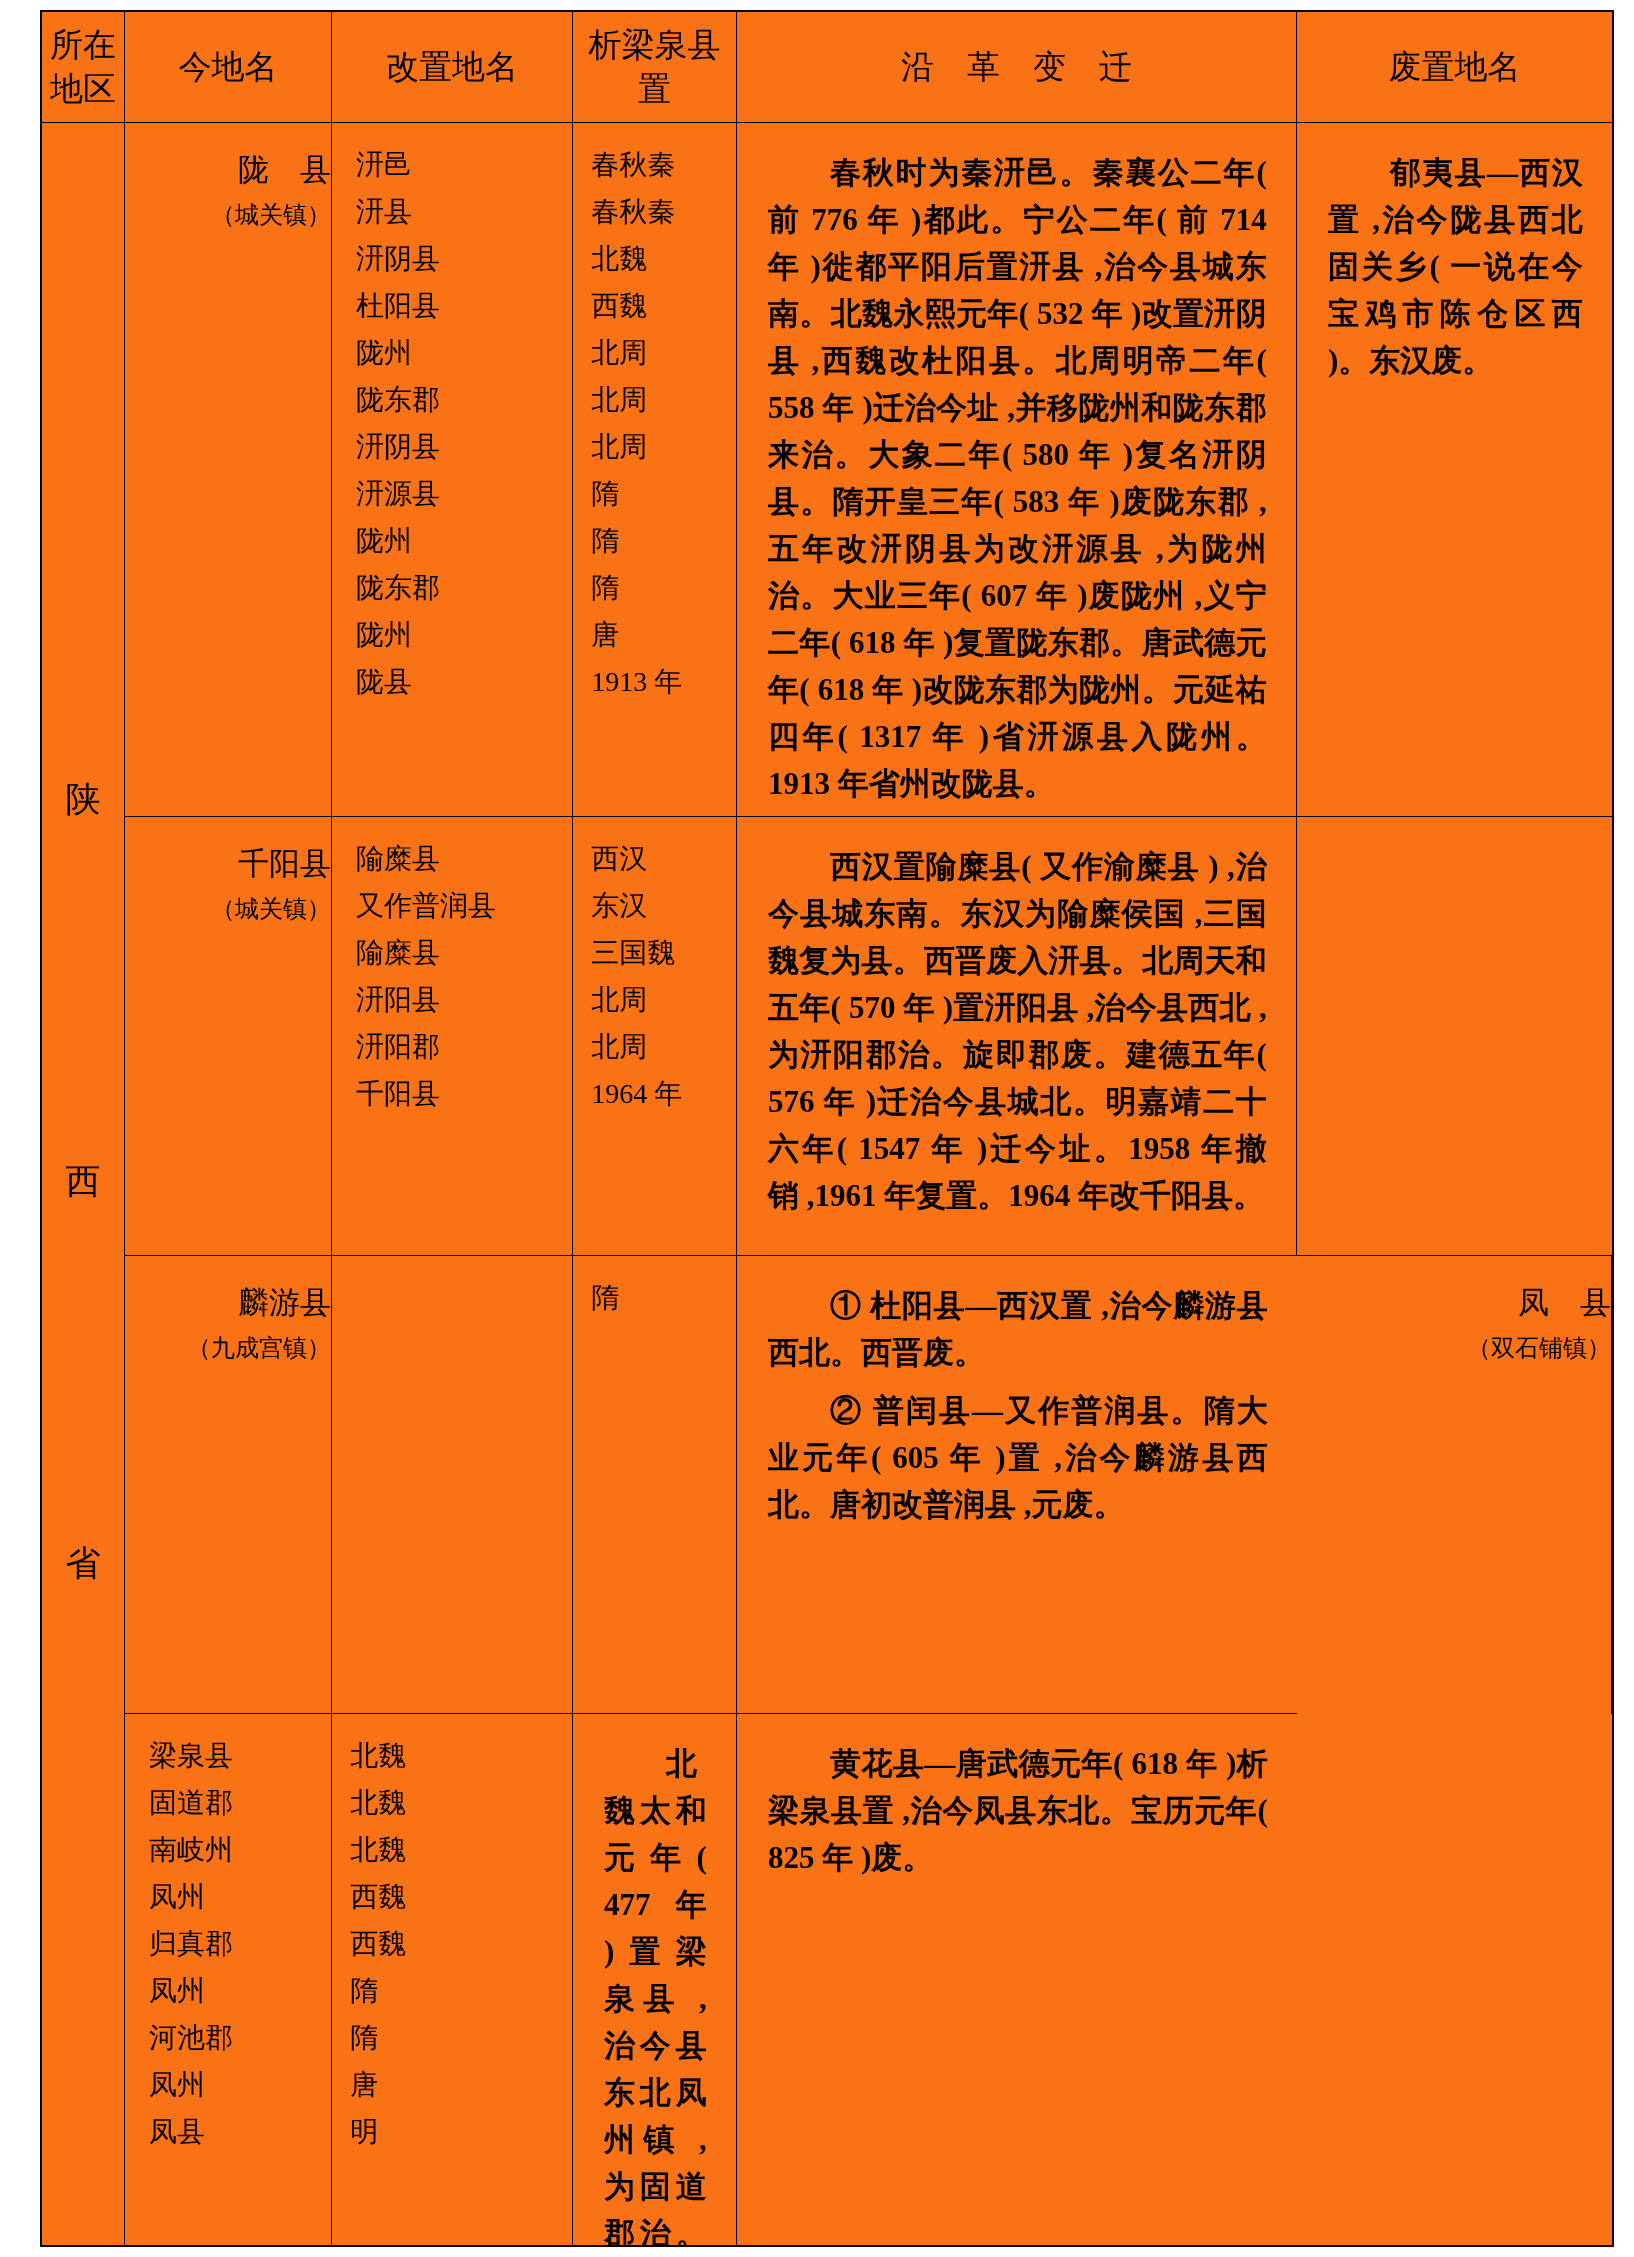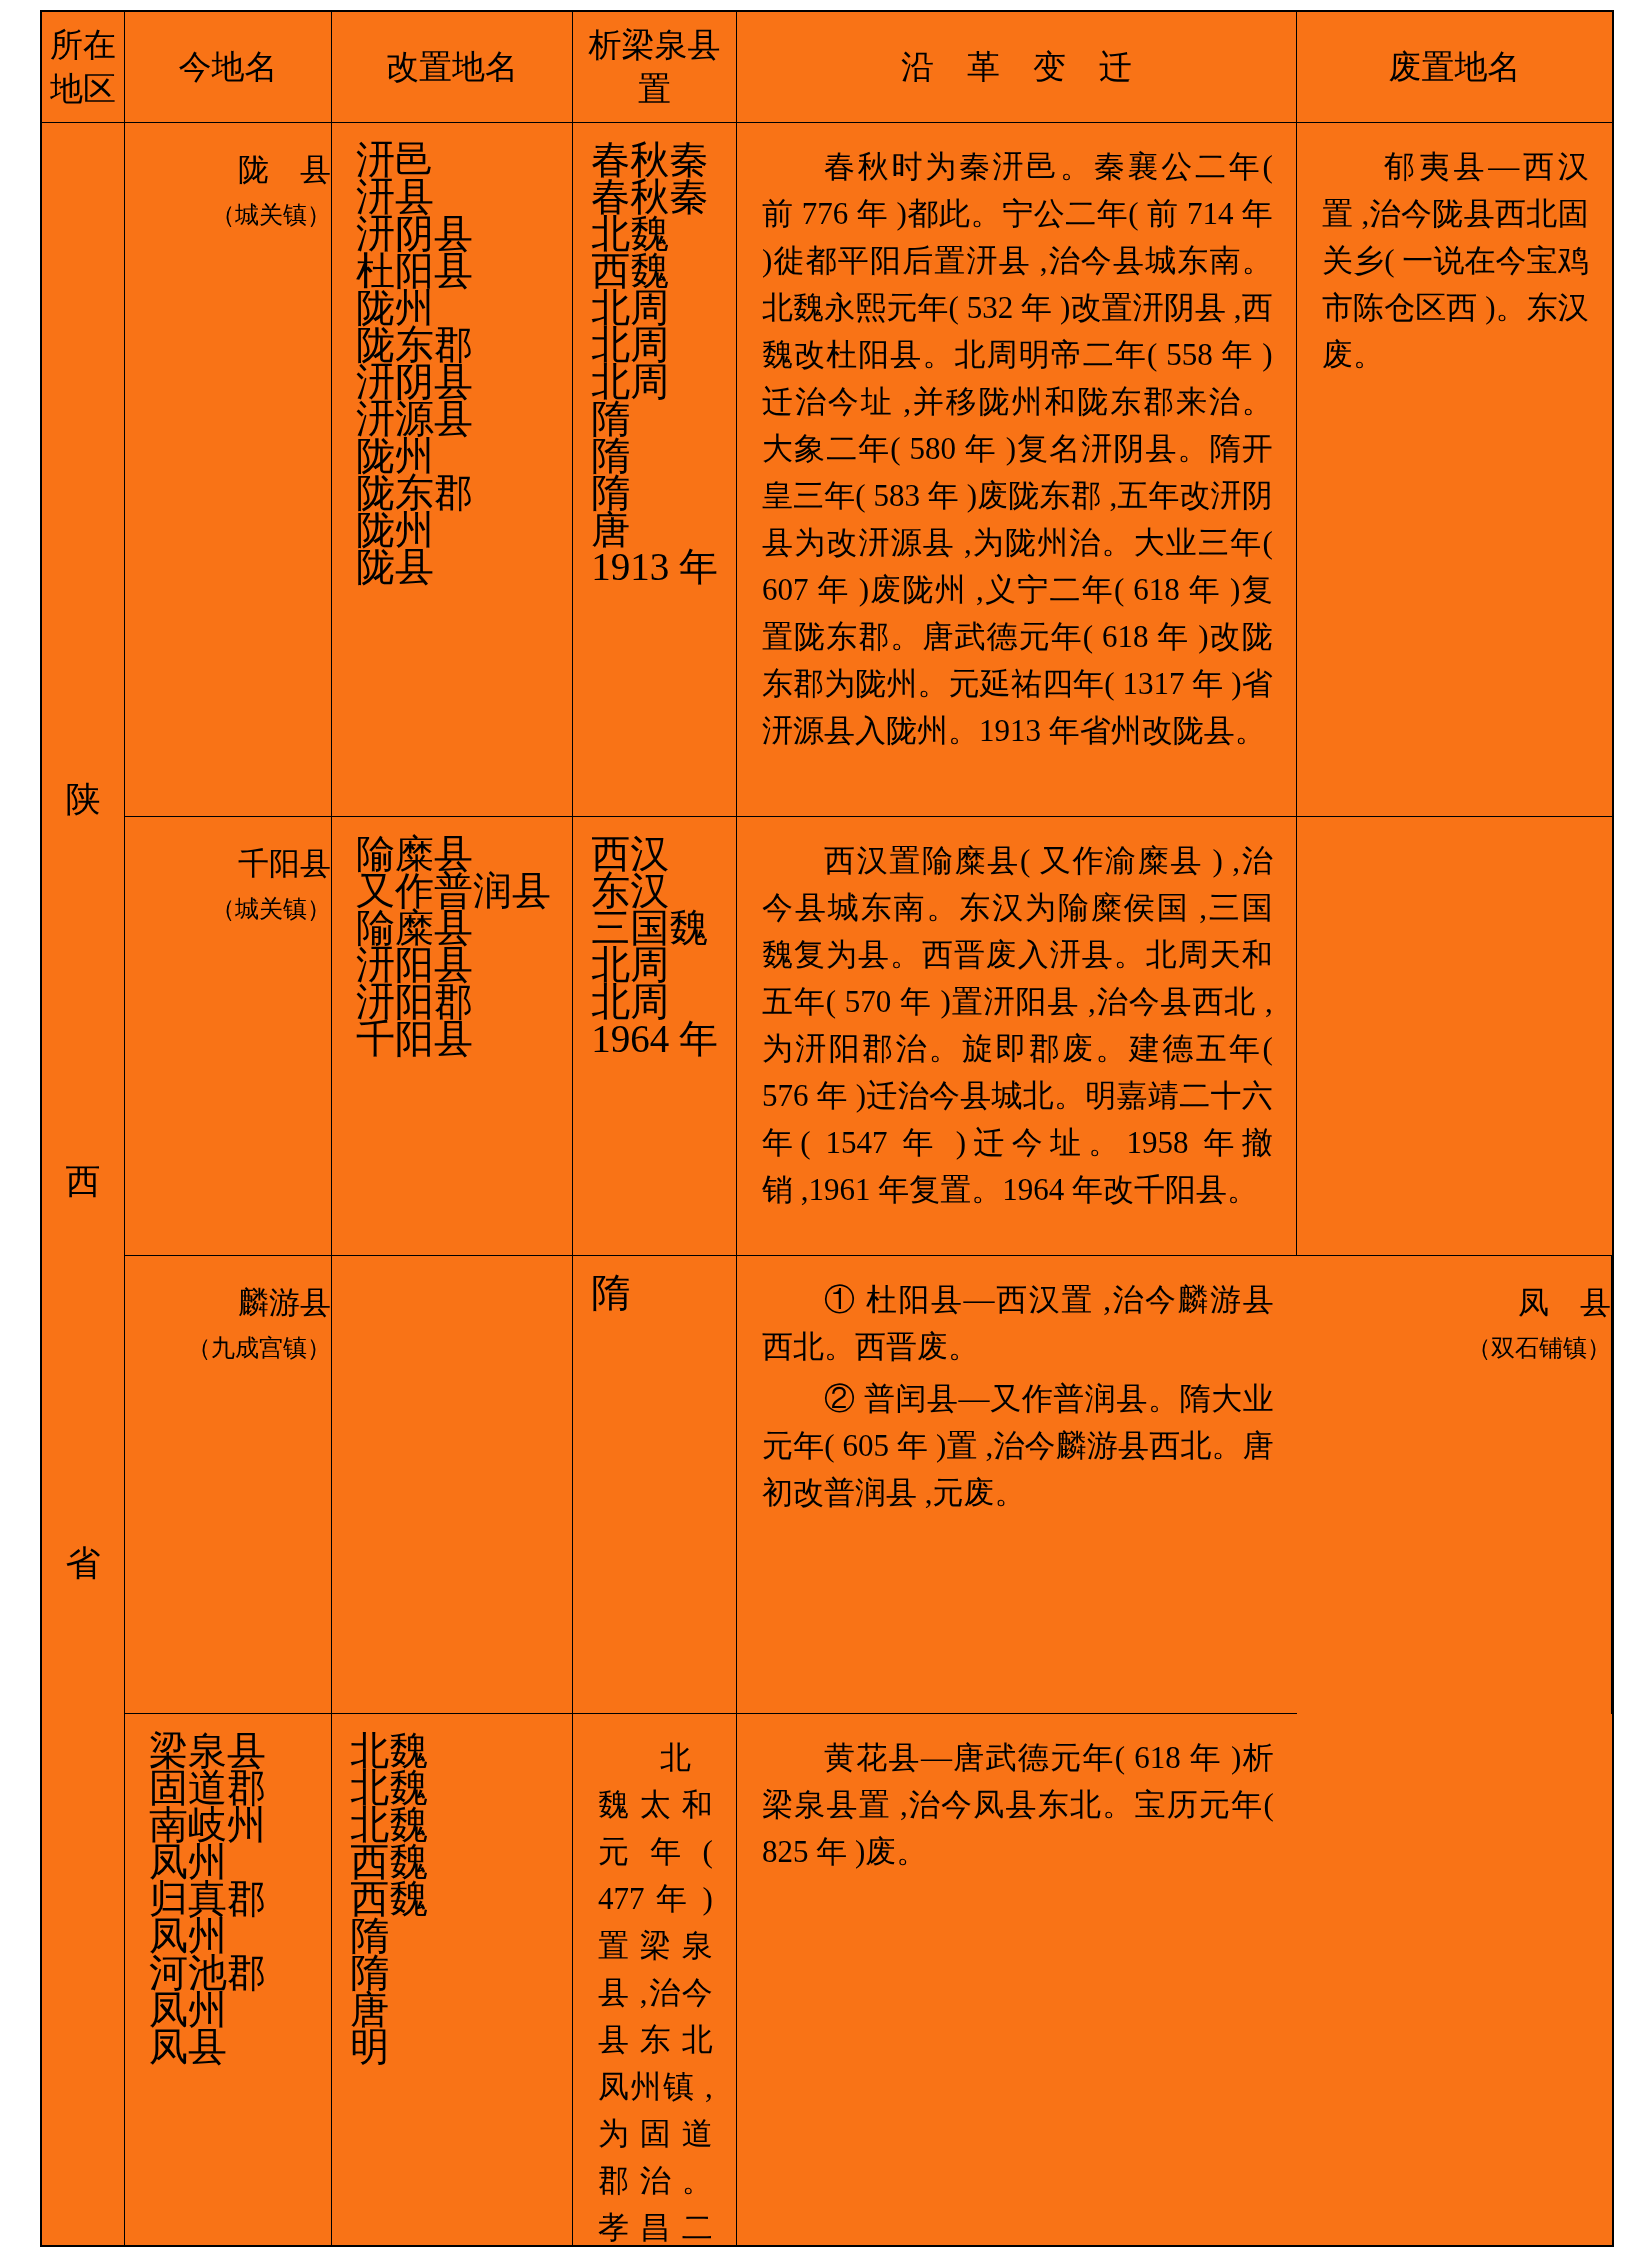--- a/index.html
+++ b/index.html
@@ -39,30 +39,31 @@
     font-size:35px;line-height:37px;
   }
   .v0{top:31%;} .v1{top:49%;} .v2{top:67%;}
   
   .today-cell{padding-top:22px;text-align:right;}
   .today-name{font-size:31px;line-height:49px;}
   .today-town{font-size:24px;line-height:46px;font-family:Liberation Mono, monospace;}
   
   .list{
     padding:18.3px 3.7px 0 24px;
-    font-size:39px;line-height:37px;
+    font-size:28px;line-height:47px;
     white-space:pre-line;
     font-family:Liberation Serif, serif;
   }
   .era{padding-left:18.3px;}
   
   .prose{padding:14.6px 18.3px 0 20px;font-size:31px;}
   .prose p{
-    margin:5px;text-indent:2em;line-height:47px;
+    margin:11px;text-indent:2em;line-height:47px;
     text-align:justify;
+    font-weight:bold;
   }
 </style>
 </head>
 <body>
 
 <div class="table">
 
   <div class="c hc">
       <span>所在地区</span>
     </div>

